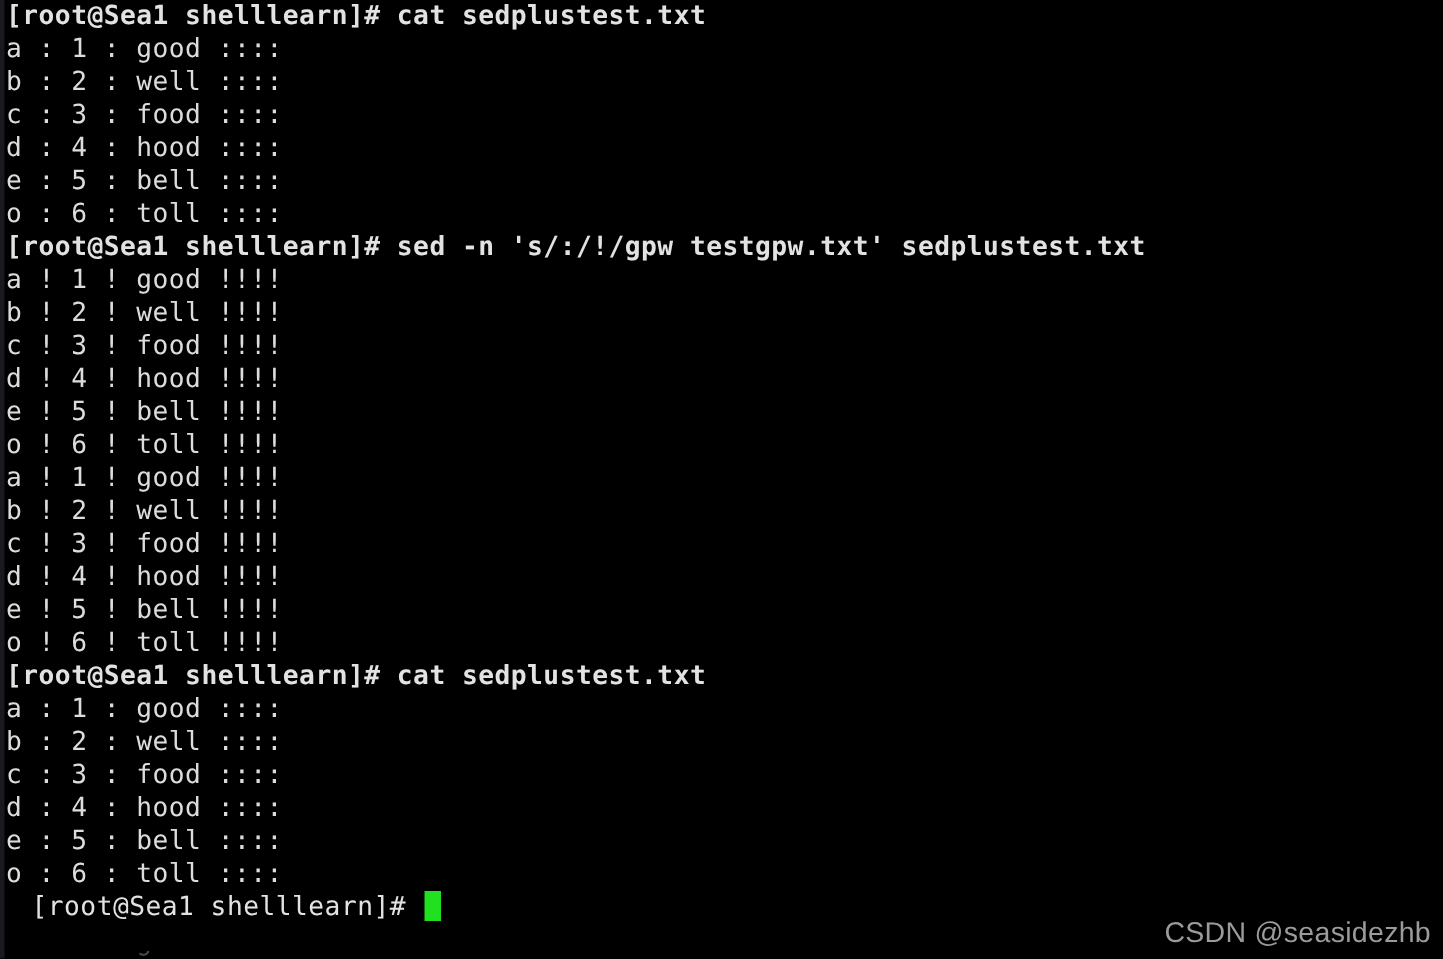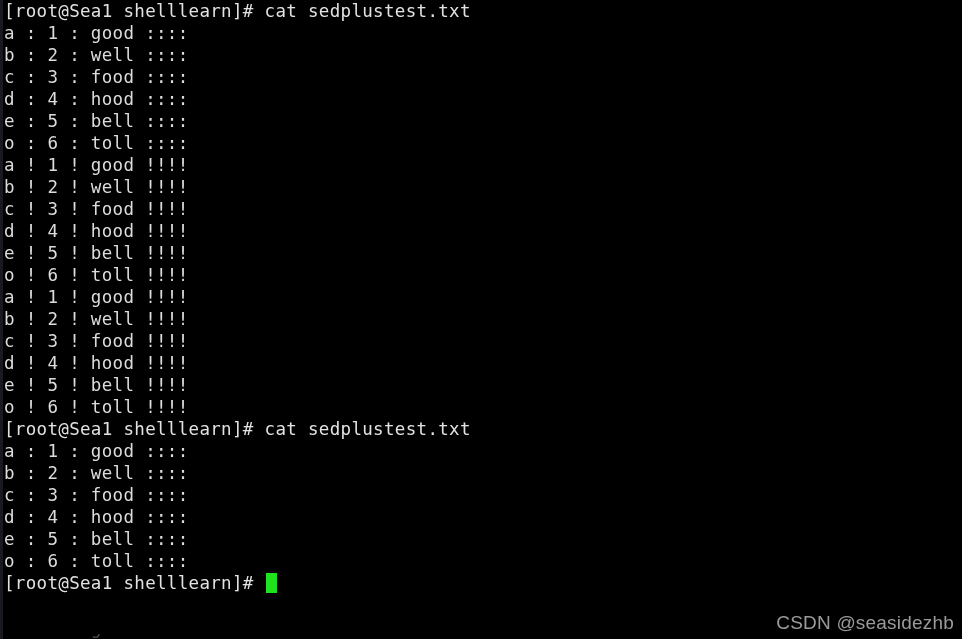--- a/index.html
+++ b/index.html
@@ -44,30 +44,31 @@
     line-height: 22px;
     font-size: 17.5px;
     letter-spacing: 0.32px;
     color: #dcdcdc;
     white-space: pre;
     padding-left: 4px;
     font-family: "DejaVu Sans Mono", "Liberation Mono", monospace;
   }
   .term-line.prompt-line {
     color: #e2e2e2;
+    font-weight: bold;
   }
   .cursor-line {
     display: block;
     height: 22px;
     line-height: 22px;
     font-size: 17.5px;
     letter-spacing: 0.32px;
     color: #e2e2e2;
     white-space: pre;
-    padding-left: 4px;
+    padding-left: 21px;
   }
   .cursor-line .prompt-text {
     white-space: pre;
   }
   .block-cursor {
     display: inline-block;
     width: 11px;
     height: 20px;
     background: #20e020;
     vertical-align: -4px;
@@ -107,20 +108,21 @@
   <div id="left-edge-strip"></div>
 
   <div id="screen">
     <span class="term-line prompt-line">[root@Sea1 shelllearn]# cat sedplustest.txt</span>
     <span class="term-line">a : 1 : good ::::</span>
     <span class="term-line">b : 2 : well ::::</span>
     <span class="term-line">c : 3 : food ::::</span>
     <span class="term-line">d : 4 : hood ::::</span>
     <span class="term-line">e : 5 : bell ::::</span>
     <span class="term-line">o : 6 : toll ::::</span>
+    <span class="term-line prompt-line">[root@Sea1 shelllearn]# sed -n 's/:/!/gpw testgpw.txt' sedplustest.txt</span>
     <span class="term-line">a ! 1 ! good !!!!</span>
     <span class="term-line">b ! 2 ! well !!!!</span>
     <span class="term-line">c ! 3 ! food !!!!</span>
     <span class="term-line">d ! 4 ! hood !!!!</span>
     <span class="term-line">e ! 5 ! bell !!!!</span>
     <span class="term-line">o ! 6 ! toll !!!!</span>
     <span class="term-line">a ! 1 ! good !!!!</span>
     <span class="term-line">b ! 2 ! well !!!!</span>
     <span class="term-line">c ! 3 ! food !!!!</span>
     <span class="term-line">d ! 4 ! hood !!!!</span>

